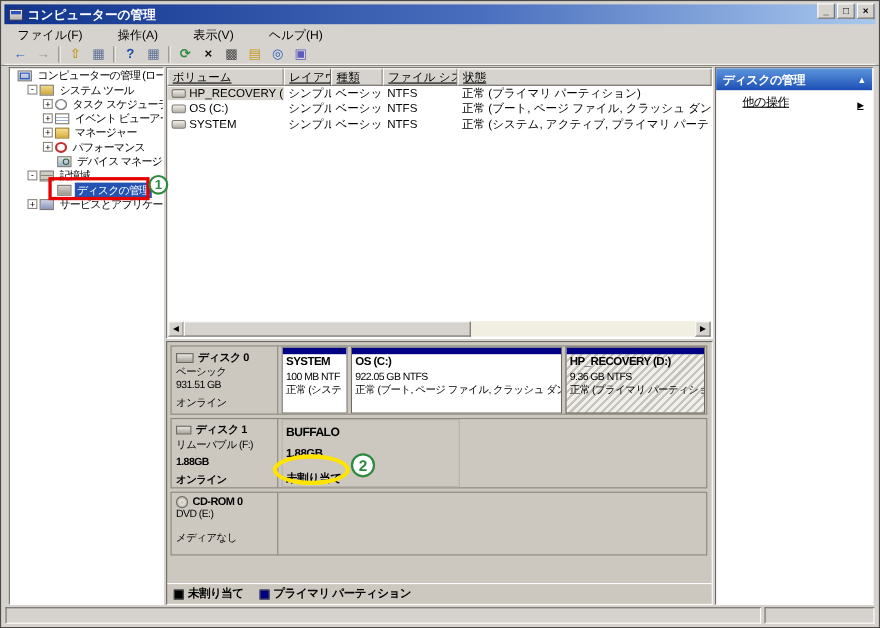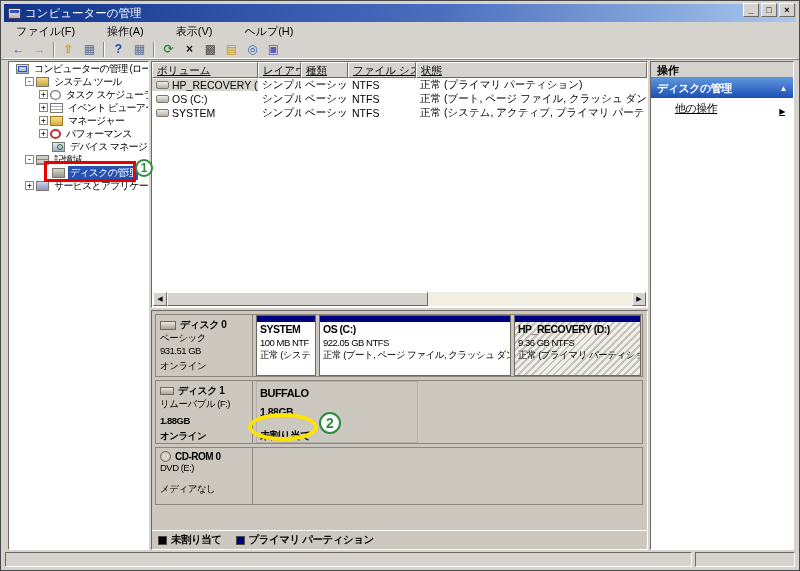--- a/index.html
+++ b/index.html
@@ -6,21 +6,21 @@
   html,body { width:800px; height:571px; font-family:"Liberation Sans","DejaVu Sans",sans-serif; }
   body { position:relative; background:#d6d3ce; border:1px solid #4a4a4a; overflow:hidden; }
 
   
   .titlebar { position:absolute; left:3px; right:3px; top:3px; height:18px;
     background:linear-gradient(90deg,#10338c 0%,#4a6fbe 55%,#a9c8ee 100%);
     display:flex; align-items:center; padding:0 4px; color:#fff; }
   .title-icon { width:13px; height:11px; background:linear-gradient(#e8e6e0,#b9b6ae);
     border:1px solid #3a3a66; position:relative; margin-right:4px; }
   .title-icon::after{content:"";position:absolute;left:1px;top:1px;right:1px;height:3px;background:#2a52be;}
-  .title-text { font-size:11.5px; font-weight:normal; white-space:nowrap; }
+  .title-text { font-size:11.5px; font-weight:bold; white-space:nowrap; }
   .win-btns { position:absolute; right:4px; top:2px; display:flex; gap:2px; }
   .win-btn { width:16px; height:14px; background:#d6d3ce; border:1px solid;
     border-color:#fff #6e6a63 #6e6a63 #fff; font-size:9px; font-weight:bold; color:#000;
     display:flex; align-items:center; justify-content:center; line-height:1; }
 
   .menubar { position:absolute; left:3px; right:3px; top:22px; height:16px; display:flex;
     align-items:center; padding-left:4px; font-size:11px; color:#000;gap:16px; }
   .menu-item { padding:1px 8px; }
 
   .toolbar { position:absolute; left:3px; right:3px; top:39px; height:19px; display:flex;
@@ -328,21 +328,20 @@
       <span>未割り当て</span>
     </span>
     <span class="lg">
       <span class="lgsq" style="background:#000082"></span>
       <span>プライマリ パーティション</span>
     </span>
   </div>
 </div>
 
 <div class="act-pane sunken">
-  <div class="act-title">操作</div>
   <div class="act-section">
     <span>ディスクの管理</span>
     <span class="arr">▲</span>
   </div>
   <div class="act-item">
     <span>他の操作</span>
     <span class="arr">▶</span>
   </div>
 </div>
 

